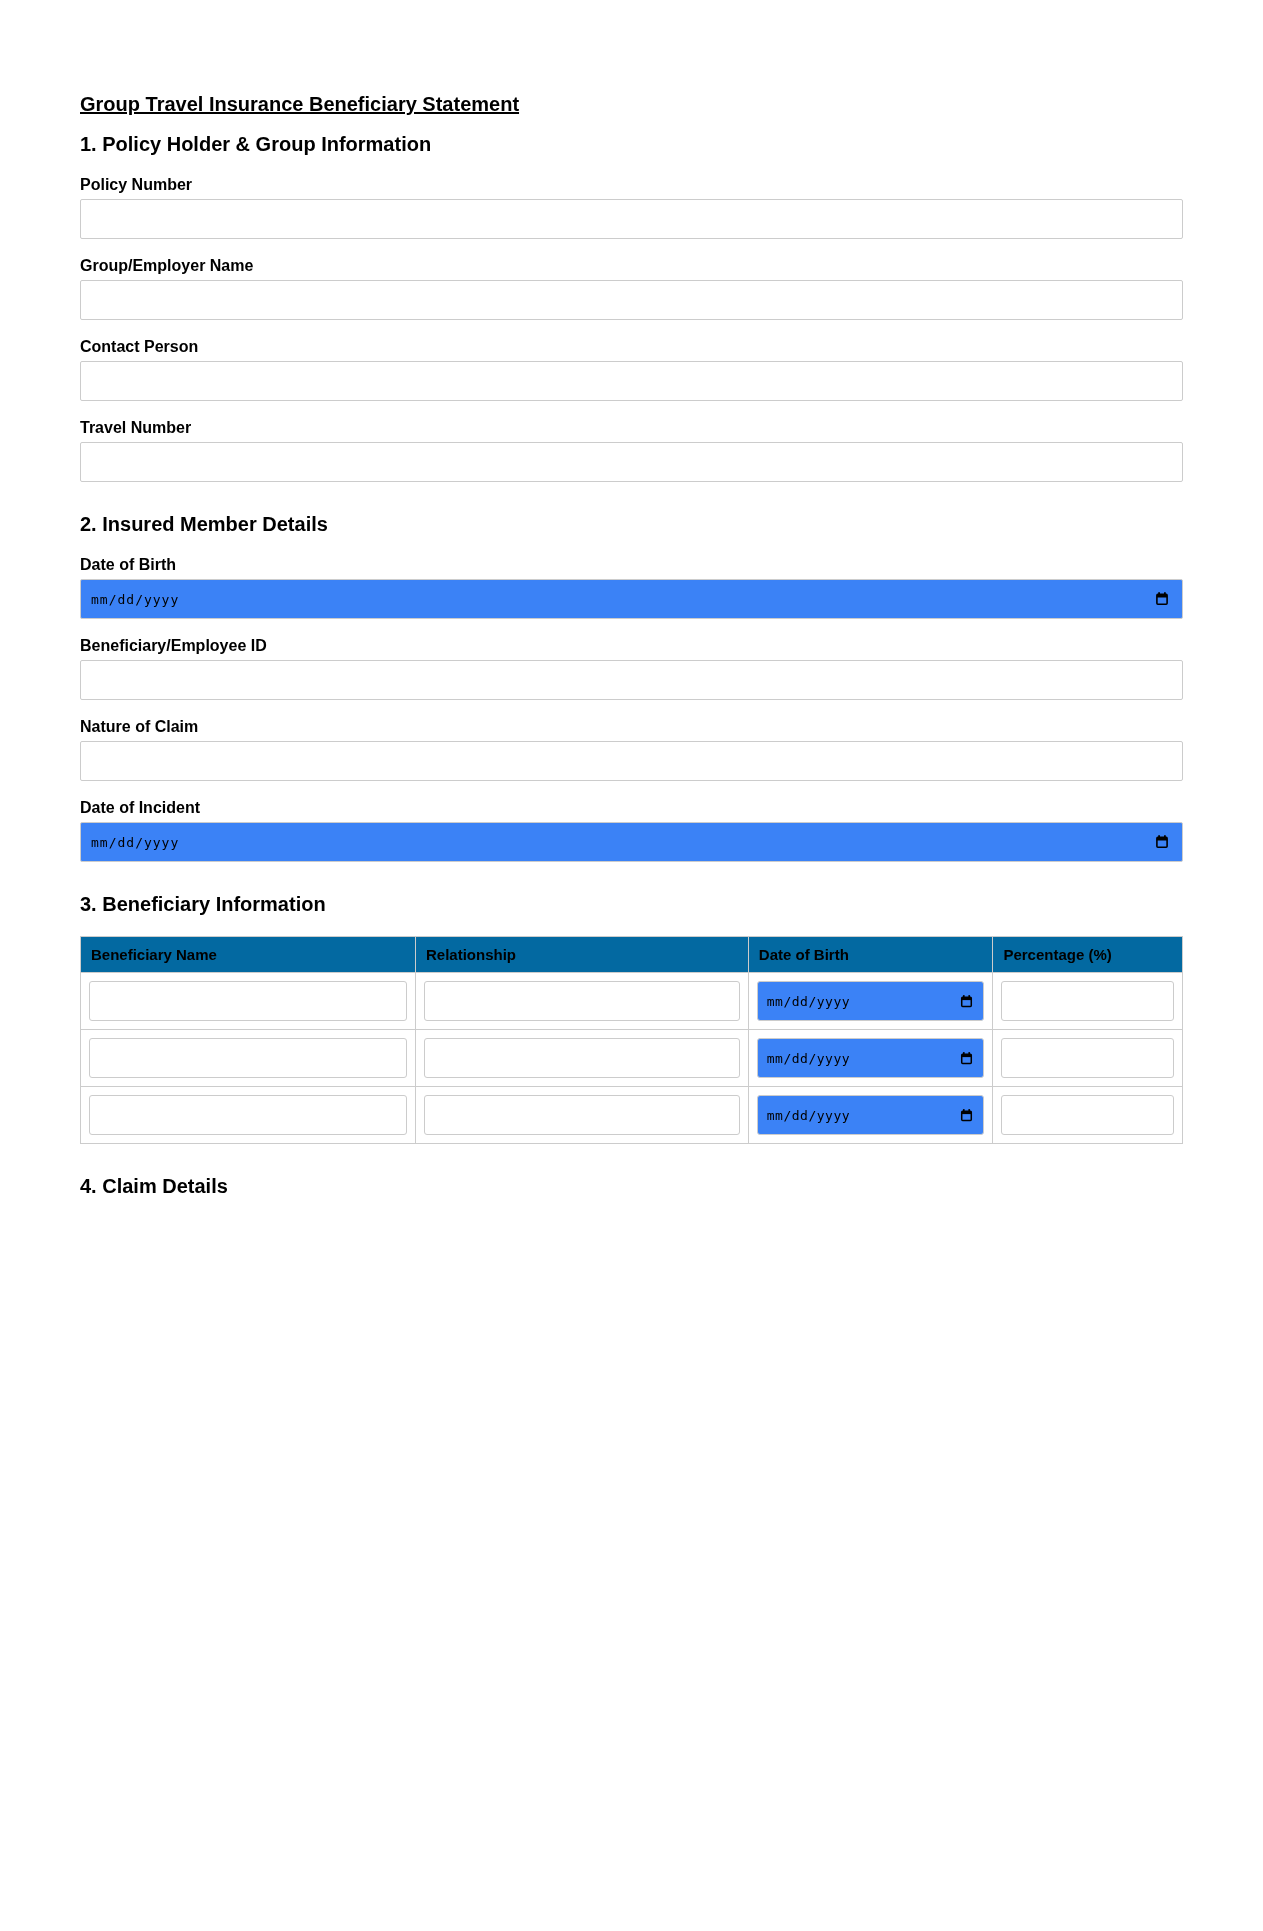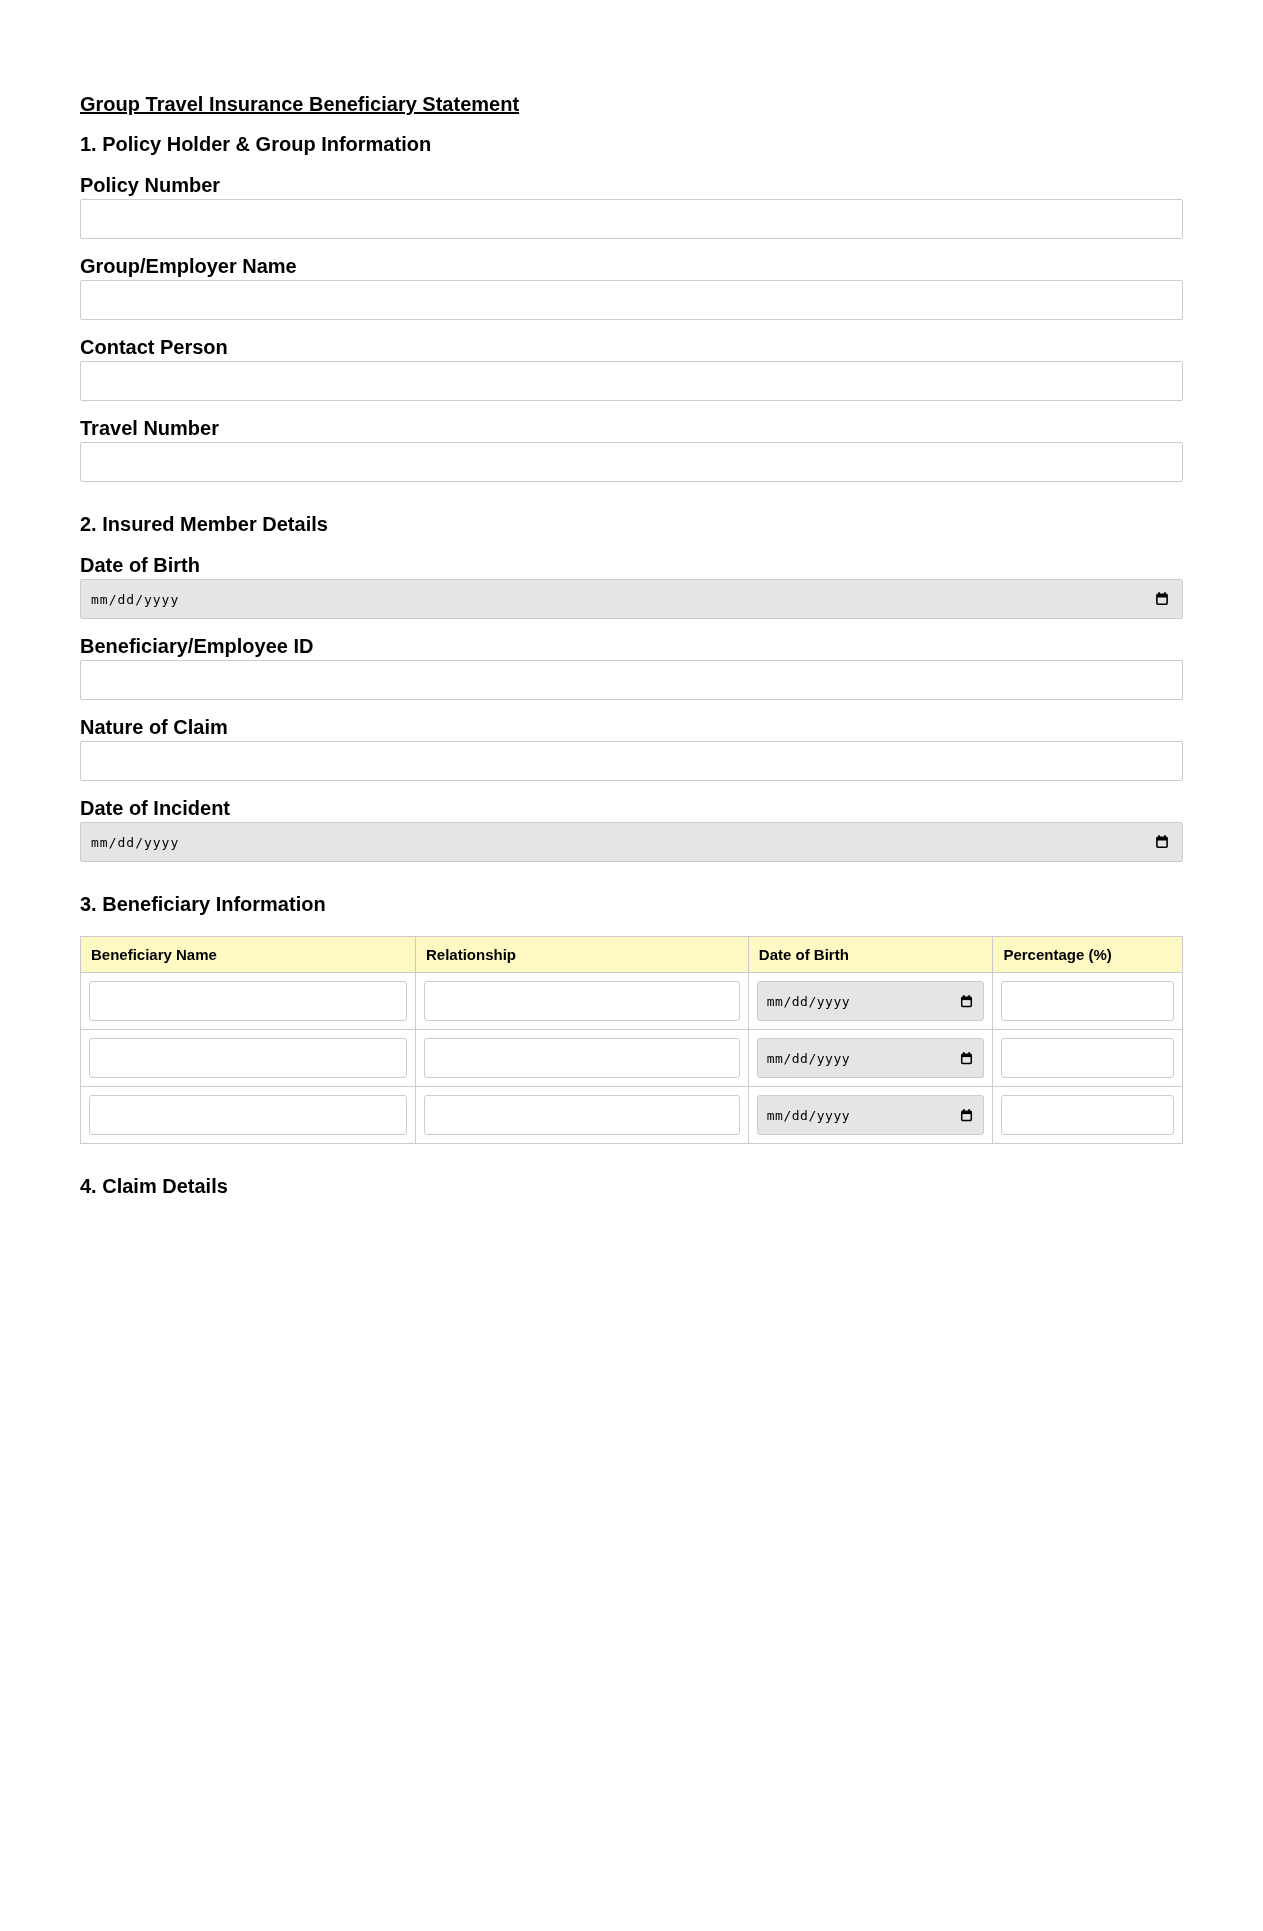--- a/index.html
+++ b/index.html
@@ -26,21 +26,21 @@
     font-weight: bold;
     line-height: 1.2;
     margin: 30px 0 20px 0;
   }
   h2.section-heading.first {
     margin-top: 16px;
   }
   .field { margin-bottom: 18px; }
   .field-label {
     display: block;
-    font-size: 20px;
+    font-size: 16px;
     font-weight: bold;
     line-height: 18px;
     margin-bottom: 5px;
   }
   .text-input {
     display: block;
     width: 100%;
     height: 40px;
     border: 1px solid #cccccc;
     border-radius: 2px;
@@ -52,21 +52,21 @@
     outline: none;
   }
   .date-input {
     display: flex;
     align-items: center;
     justify-content: space-between;
     width: 100%;
     height: 40px;
     border: 1px solid #cccccc;
     border-radius: 2px;
-    background: #e5e5e5;
+    background: #3b82f6;
     padding: 0 12px 0 10px;
     cursor: text;
   }
   .date-text {
     font-family: "DejaVu Sans Mono", monospace;
     font-size: 13px;
     letter-spacing: 1px;
     color: #000000;
     white-space: nowrap;
   }
@@ -83,21 +83,21 @@
   }
   .beneficiary-table th,
   .beneficiary-table td {
     border: 1px solid #cccccc;
   }
   .beneficiary-table th {
     text-align: left;
     font-size: 15px;
     font-weight: bold;
     padding: 9px 10px;
-    background: #fef9c3;
+    background: #0369a1;
   }
   .beneficiary-table td {
     padding: 8px;
   }
   .beneficiary-table .text-input,
   .beneficiary-table .date-input {
     border-radius: 3px;
     height: 40px;
   }
   .beneficiary-table .date-input { padding: 0 9px 0 9px; }

